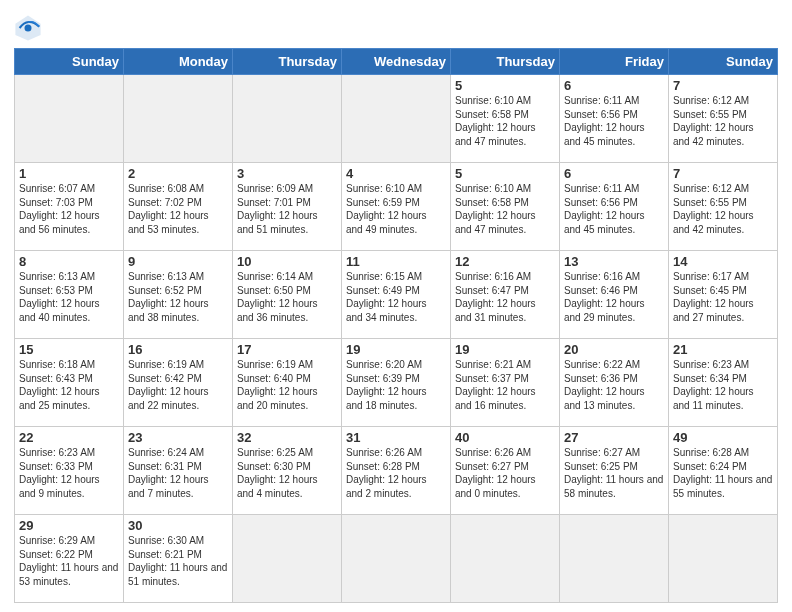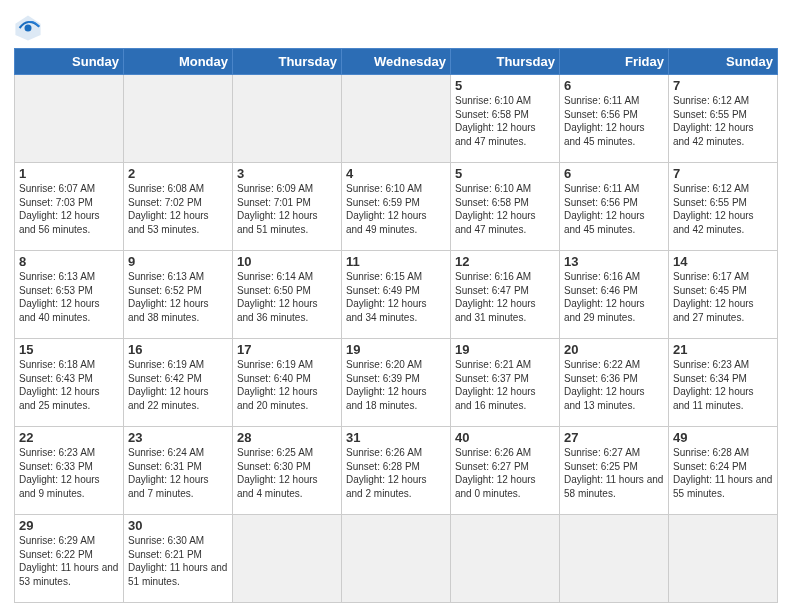--- a/index.html
+++ b/index.html
@@ -237,21 +237,21 @@
         <tr>
           <td>
             <span class="day-num">22</span>
             <div class="day-info">Sunrise: 6:23 AM<br>Sunset: 6:33 PM<br>Daylight: 12 hours and 9 minutes.</div>
           </td>
           <td>
             <span class="day-num">23</span>
             <div class="day-info">Sunrise: 6:24 AM<br>Sunset: 6:31 PM<br>Daylight: 12 hours and 7 minutes.</div>
           </td>
           <td>
-            <span class="day-num">28</span>
+            <span class="day-num">32</span>
             <div class="day-info">Sunrise: 6:25 AM<br>Sunset: 6:30 PM<br>Daylight: 12 hours and 4 minutes.</div>
           </td>
           <td>
             <span class="day-num">31</span>
             <div class="day-info">Sunrise: 6:26 AM<br>Sunset: 6:28 PM<br>Daylight: 12 hours and 2 minutes.</div>
           </td>
           <td>
             <span class="day-num">40</span>
             <div class="day-info">Sunrise: 6:26 AM<br>Sunset: 6:27 PM<br>Daylight: 12 hours and 0 minutes.</div>
           </td>

